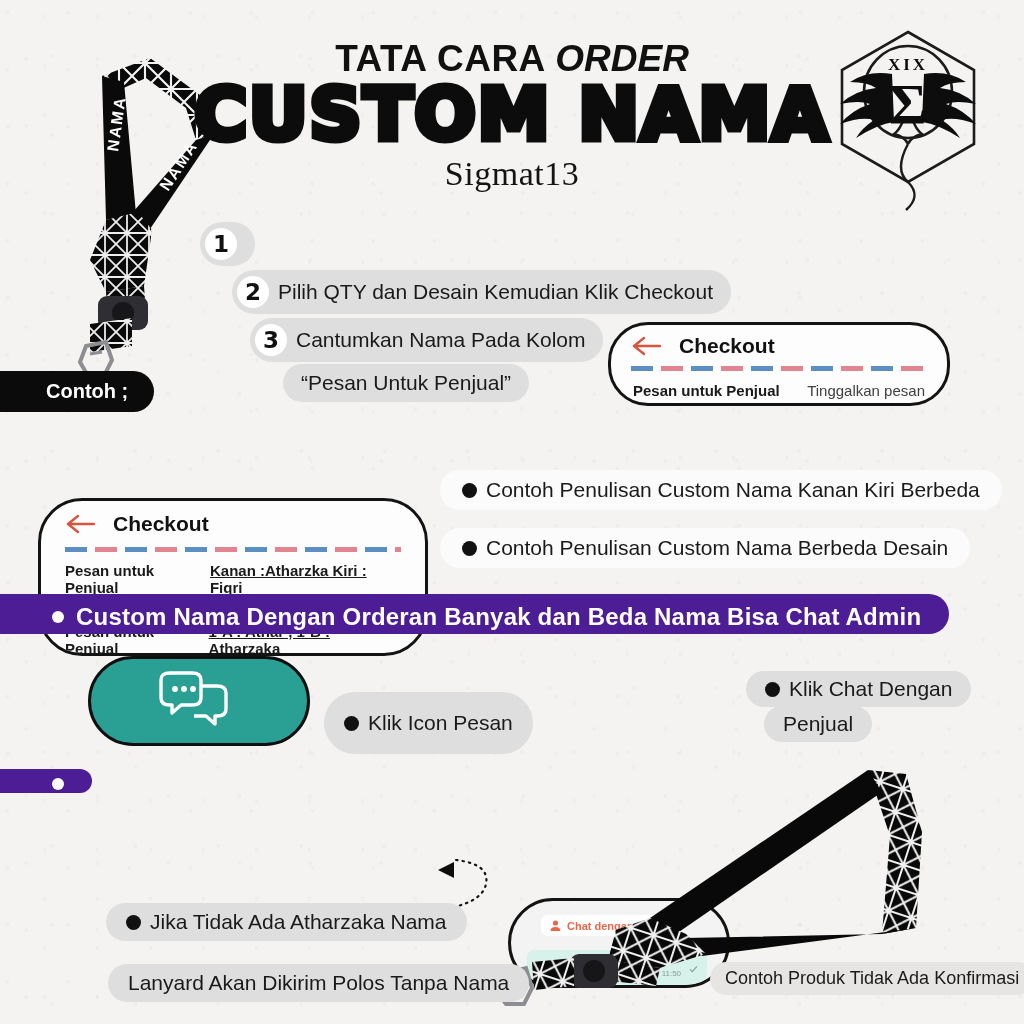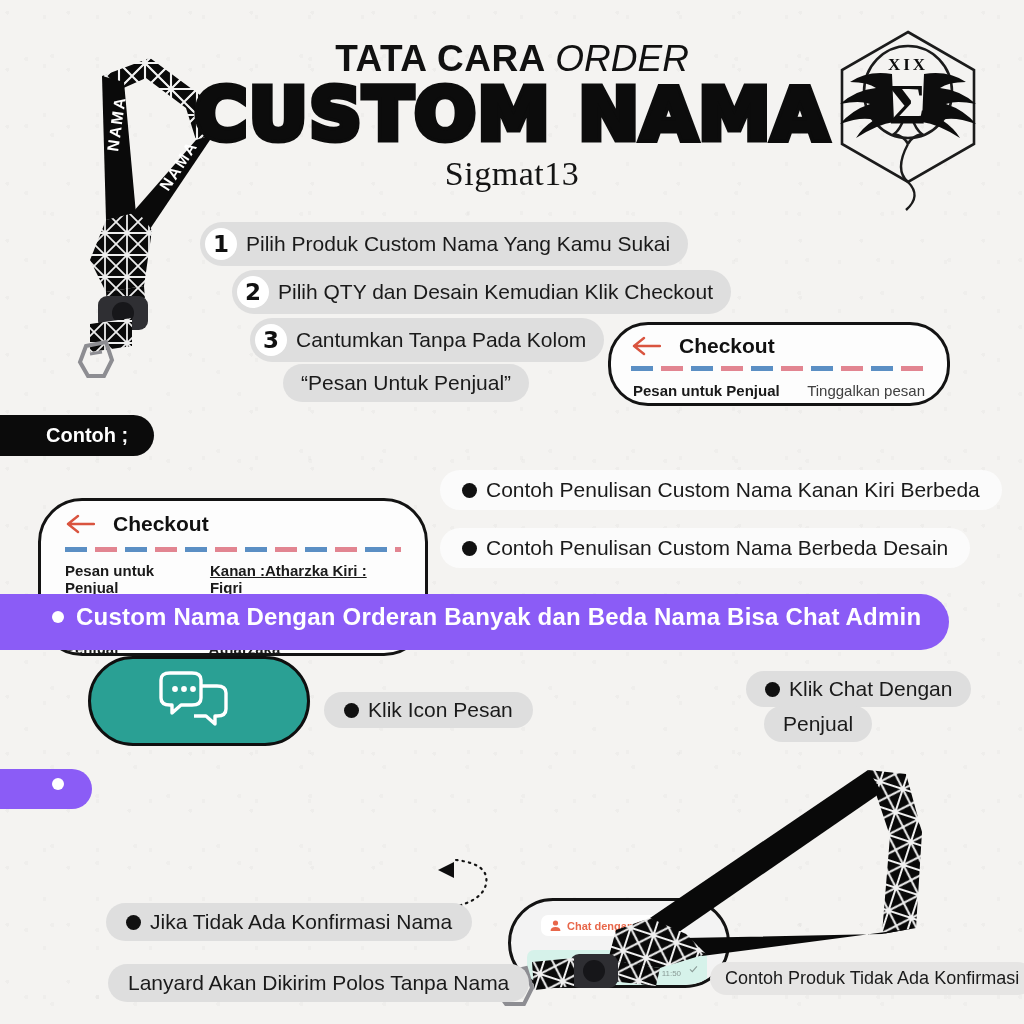--- a/index.html
+++ b/index.html
@@ -24,21 +24,21 @@
     background-size: 61px 57px, 83px 79px, 71px 67px, 53px 49px;
   }
   .abs { position: absolute; }
 
   
   .kicker{
     left:0; right:0; top:38px; text-align:center;
     font-size:37px; font-weight:700; letter-spacing:.5px; color:#111;
     font-family:"Liberation Sans", sans-serif;
   }
-  .kicker .em{ font-style:italic; font-weight:400; letter-spacing:0; }
+  .kicker .em{ font-style:italic; font-weight:700; letter-spacing:0; }
   .headline{
     left:0; right:0; top:78px; text-align:center;
     font-family:"DejaVu Sans", sans-serif;
     font-size:72px; font-weight:700; letter-spacing:2px;
     color:#0c0c0c; line-height:1;
     -webkit-text-stroke:7px #0c0c0c;
     paint-order: stroke fill;
   }
   .brand{
     left:0; right:0; top:155px; text-align:center;
@@ -64,22 +64,22 @@
   .numbadge{
     width:32px; height:32px; border-radius:50%;
     background:#fff; color:#111; font-weight:700; font-size:23px;
     display:flex; align-items:center; justify-content:center;
     flex:0 0 auto; font-family:"DejaVu Sans", sans-serif;
   }
 
   
   .banner{
     display:inline-flex; align-items:center; gap:12px;
-    background:#8b5cf6; color:#fff; border-radius:0 999px 999px 0;
-    padding:9px 28px 19px 52px; font-size:24px; font-weight:700;
+    background:#4c1d95; color:#fff; border-radius:0 999px 999px 0;
+    padding:9px 28px 3px 52px; font-size:24px; font-weight:700;
     letter-spacing:.2px; white-space:nowrap;justify-content:space-between;
   }
   .banner .dot{ background:#fff; width:12px; height:12px; }
 
   
   .card{
     background:#fdfdfd; border:3px solid #131313; border-radius:44px;
     overflow:hidden; position:relative;
   }
   .card .ctitle{
@@ -190,35 +190,34 @@
     <path d="M74 52 q-24 -4 -42 8 q18 0 26 6 q-20 2 -36 16 q20 -4 30 0 q-18 6 -30 20 q22 -8 34 -4 q-12 8 -18 18 q22 -14 38 -16 Z" fill="#0d0d0d"></path>
 
     <path d="M106 52 q24 -4 42 8 q-18 0 -26 6 q20 2 36 16 q-20 -4 -30 0 q18 6 30 20 q-22 -8 -34 -4 q12 8 18 18 q-22 -14 -38 -16 Z" fill="#0d0d0d"></path>
     <text x="90" y="48" text-anchor="middle" fill="#0d0d0d" font-family="Liberation Serif, serif" font-size="17" font-weight="700" letter-spacing="3">XIX</text>
     <text x="90" y="102" text-anchor="middle" fill="#0d0d0d" font-family="Liberation Serif, serif" font-size="58" font-weight="700">Σ</text>
   </svg>
 
   <div class="abs" style="left:200px; top:222px;">
     <div class="pill" style="padding-left:5px;">
       <span class="numbadge">1</span>
-      <span>Pilih Produk Custom Nama Yang Kamu Sukai</span>
     </div>
   </div>
 
   <div class="abs" style="left:232px; top:270px;">
     <div class="pill" style="padding-left:5px;">
       <span class="numbadge">2</span>
       <span>Pilih QTY dan Desain Kemudian Klik Checkout</span>
     </div>
   </div>
 
   <div class="abs" style="left:250px; top:318px;">
     <div class="pill" style="padding-left:5px;">
       <span class="numbadge">3</span>
-      <span>Cantumkan Tanpa Pada Kolom</span>
+      <span>Cantumkan Nama Pada Kolom</span>
     </div>
   </div>
 
   <div class="abs" style="left:283px; top:364px;">
     <div class="pill">
       <span>“Pesan Untuk Penjual”</span>
     </div>
   </div>
 
   <div class="abs card" style="left:608px; top:322px; width:342px; height:84px; border-radius:40px;">
@@ -229,21 +228,21 @@
       <span class="ctitle-text">Checkout</span>
     </div>
     <div class="dash"></div>
     <div class="crow">
       <span class="lbl">Pesan untuk Penjual</span>
       <span class="ph">Tinggalkan pesan</span>
     </div>
   </div>
 
   <div class="abs" style="left:0px; top:371px;">
-    <div class="pill dark" style="border-radius:0 999px 999px 0; padding:8px 26px 8px 46px; font-size:20px;margin-top:44px;">
+    <div class="pill dark" style="border-radius:0 999px 999px 0; padding:8px 26px 8px 46px; font-size:20px;">
       <span>Contoh ;</span>
     </div>
   </div>
 
   <div class="abs card" style="left:38px; top:414px; width:390px; height:158px; border-radius:44px;">
     <div class="ctitle" style="padding:11px 24px 5px 24px;">
       <svg class="backarrow" viewBox="0 0 30 22">
         <path d="M13 3 L3 11 L13 19 M3 11 L29 11" fill="none" stroke="#d9543f" stroke-width="2.4" stroke-linecap="round" stroke-linejoin="round"></path>
       </svg>
       <span class="ctitle-text">Checkout</span>
@@ -284,21 +283,21 @@
     <svg width="84" height="62" viewBox="0 0 84 62">
       <path d="M44 10 q0 -7 -9 -7 h-22 q-9 0 -9 7 v18 q0 7 9 7 h2 v8 l9 -8 h11 q9 0 9 -7 Z" fill="none" stroke="#ffffff" stroke-width="3.4" stroke-linejoin="round"></path>
       <circle cx="18" cy="19" r="2.9" fill="#ffffff"></circle>
       <circle cx="27" cy="19" r="2.9" fill="#ffffff"></circle>
       <circle cx="36" cy="19" r="2.9" fill="#ffffff"></circle>
       <path d="M44 16 h16 q9 0 9 7 v16 q0 7 -9 7 h-2 v8 l-9 -8 h-12" fill="none" stroke="#ffffff" stroke-width="3.4" stroke-linejoin="round"></path>
     </svg>
   </div>
 
   <div class="abs" style="left:324px; top:692px;">
-    <div class="pill" style="padding:5px 20px;">
+    <div class="pill" style="padding:18px 20px;">
       <span class="dot"></span>
       <span>Klik Icon Pesan</span>
     </div>
   </div>
 
   <div class="abs chatcard" style="left:508px; top:656px; width:222px; height:90px;">
     <div style="margin-left:14px;">
       <span class="bub-in">
         <svg width="13" height="13" viewBox="0 0 13 13">
           <circle cx="6.5" cy="4" r="2.6" fill="#e8674a"></circle>
@@ -364,21 +363,21 @@
   </svg>
 
   <svg class="abs" style="left:418px; top:836px;" width="110" height="92" viewBox="0 0 110 92">
     <path d="M36 26 L20 34 L36 42 Z" fill="#0d0d0d"></path>
     <path d="M38 24 q34 4 30 24 q-4 20 -48 26" fill="none" stroke="#141414" stroke-width="2.2" stroke-dasharray="1.5 5" stroke-linecap="round"></path>
   </svg>
 
   <div class="abs" style="left:106px; top:903px;">
     <div class="pill" style="padding:6px 20px;">
       <span class="dot"></span>
-      <span>Jika Tidak Ada Konfirmasi Nama</span>
+      <span>Jika Tidak Ada Atharzaka Nama</span>
     </div>
   </div>
   <div class="abs" style="left:108px; top:936px;margin-top:28px;">
     <div class="pill" style="padding:6px 20px;">
       <span>Lanyard Akan Dikirim Polos Tanpa Nama</span>
     </div>
   </div>
 
   <div class="abs" style="left:710px; top:962px;">
     <div class="pill light small">

